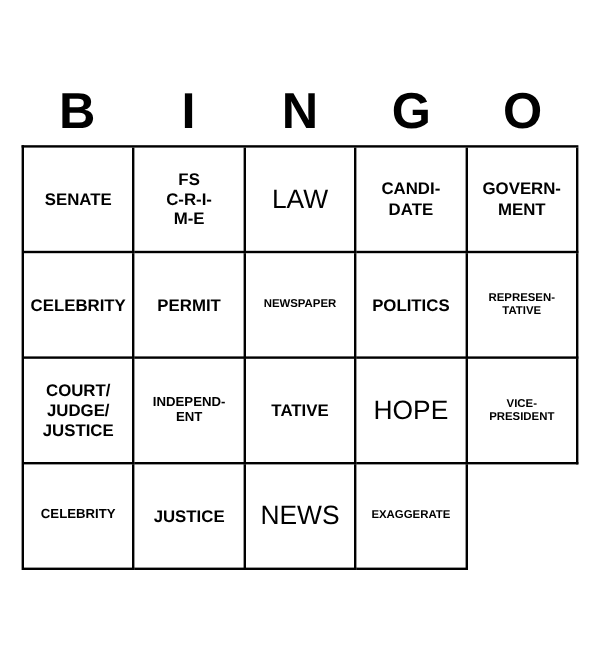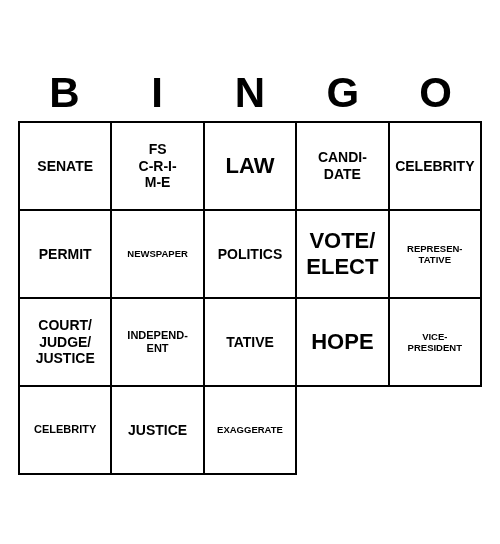--- a/index.html
+++ b/index.html
@@ -43,21 +43,21 @@
       align-items: center;
       justify-content: center;
       text-align: center;
       padding: 4px;
     }
     .bingo-cell span {
       line-height: 1.2;
     }
     .size-large {
       font-size: 22px;
-      font-weight: bold;
+      font-weight: normal;
     }
     .size-medium {
       font-size: 14px;
       font-weight: bold;
     }
     .size-small {
       font-size: 11px;
       font-weight: bold;
     }
     .size-xsmall {
@@ -83,33 +83,33 @@
       <div class="bingo-cell">
         <span class="size-medium">FS<br>C-R-I-<br>M-E</span>
       </div>
       <div class="bingo-cell">
         <span class="size-large">LAW</span>
       </div>
       <div class="bingo-cell">
         <span class="size-medium">CANDI-<br>DATE</span>
       </div>
       <div class="bingo-cell">
+        <span class="size-medium">GOVERN-<br>MENT</span>
+      </div>
+      <div class="bingo-cell">
         <span class="size-medium">CELEBRITY</span>
       </div>
       <div class="bingo-cell">
         <span class="size-medium">PERMIT</span>
       </div>
       <div class="bingo-cell">
         <span class="size-xsmall">NEWSPAPER</span>
       </div>
       <div class="bingo-cell">
         <span class="size-medium">POLITICS</span>
-      </div>
-      <div class="bingo-cell">
-        <span class="size-large">VOTE/<br>ELECT</span>
       </div>
       <div class="bingo-cell">
         <span class="size-xsmall">REPRESEN-<br>TATIVE</span>
       </div>
       <div class="bingo-cell">
         <span class="size-medium">COURT/<br>JUDGE/<br>JUSTICE</span>
       </div>
       <div class="bingo-cell">
         <span class="size-small">INDEPEND-<br>ENT</span>
       </div>
@@ -122,16 +122,19 @@
       <div class="bingo-cell">
         <span class="size-xsmall">VICE-<br>PRESIDENT</span>
       </div>
       <div class="bingo-cell">
         <span class="size-small">CELEBRITY</span>
       </div>
       <div class="bingo-cell">
         <span class="size-medium">JUSTICE</span>
       </div>
       <div class="bingo-cell">
+        <span class="size-large">NEWS</span>
+      </div>
+      <div class="bingo-cell">
         <span class="size-xsmall">EXAGGERATE</span>
       </div>
     </div>
 </div>
 
 </body></html>

